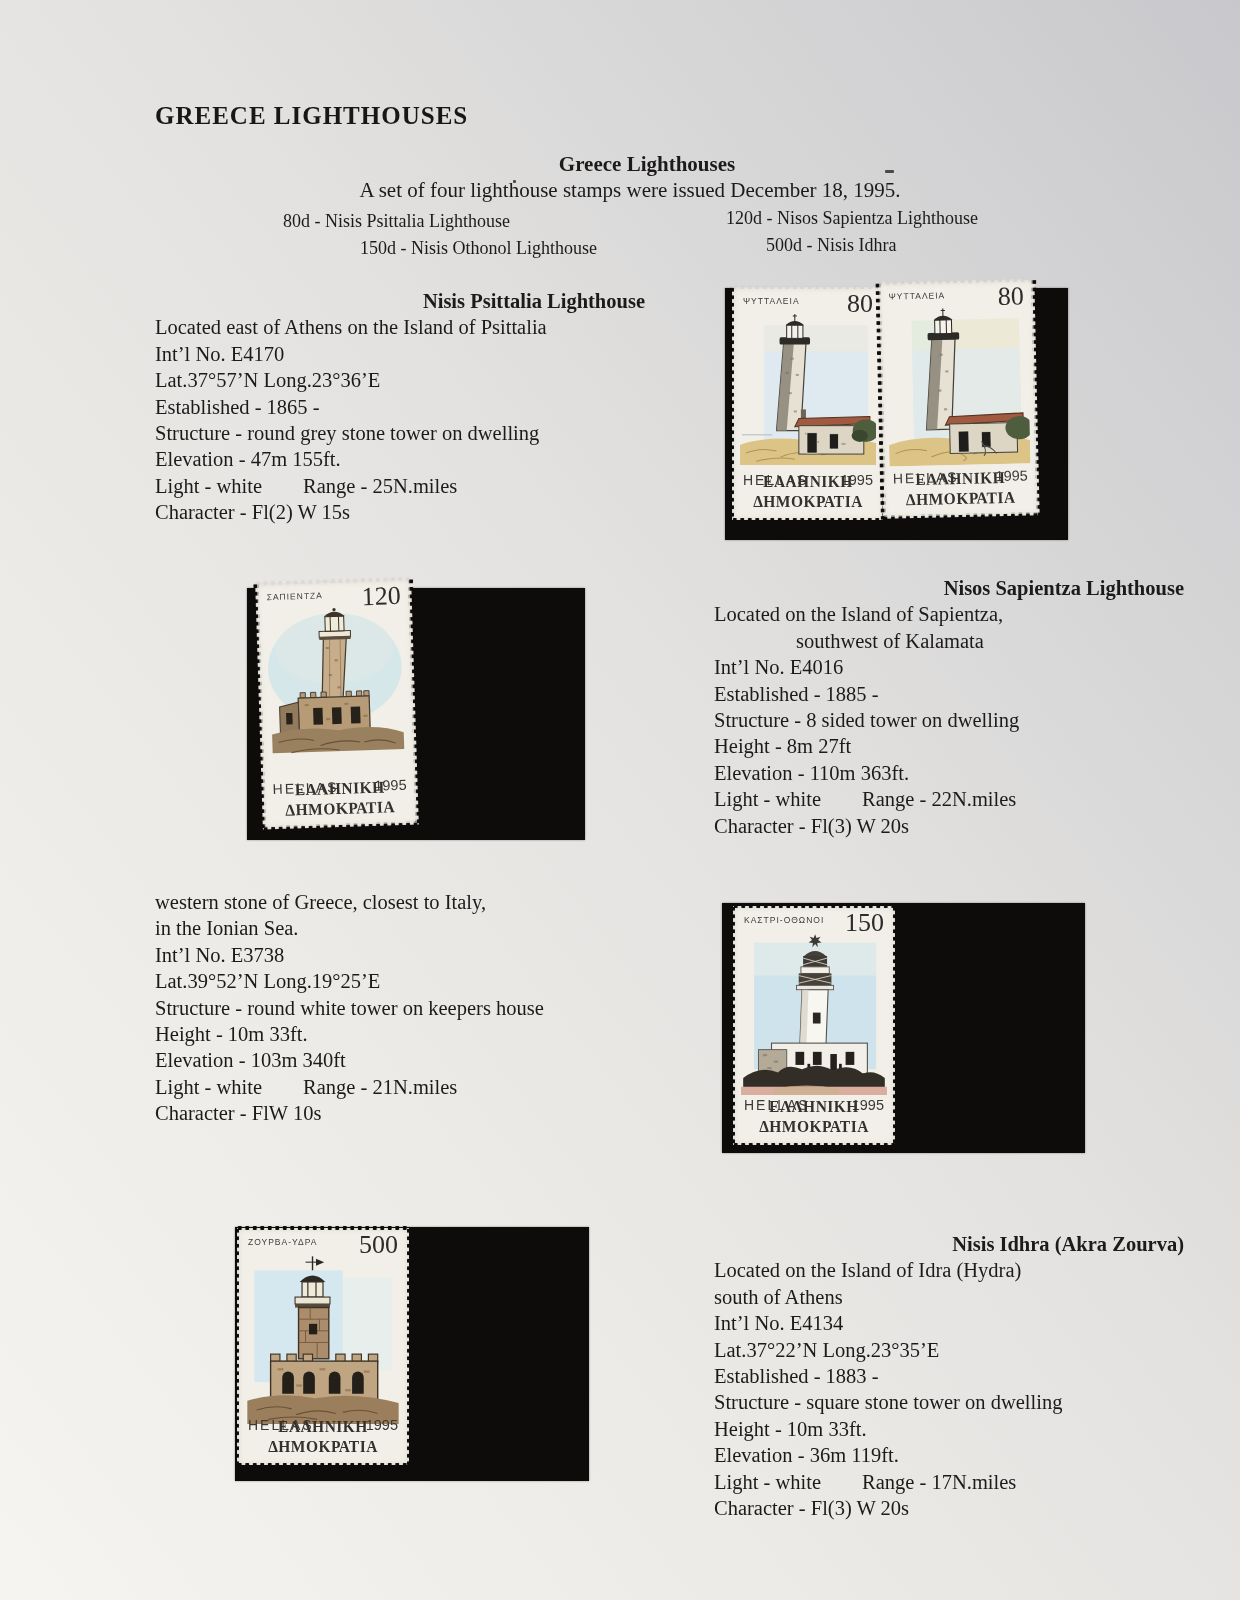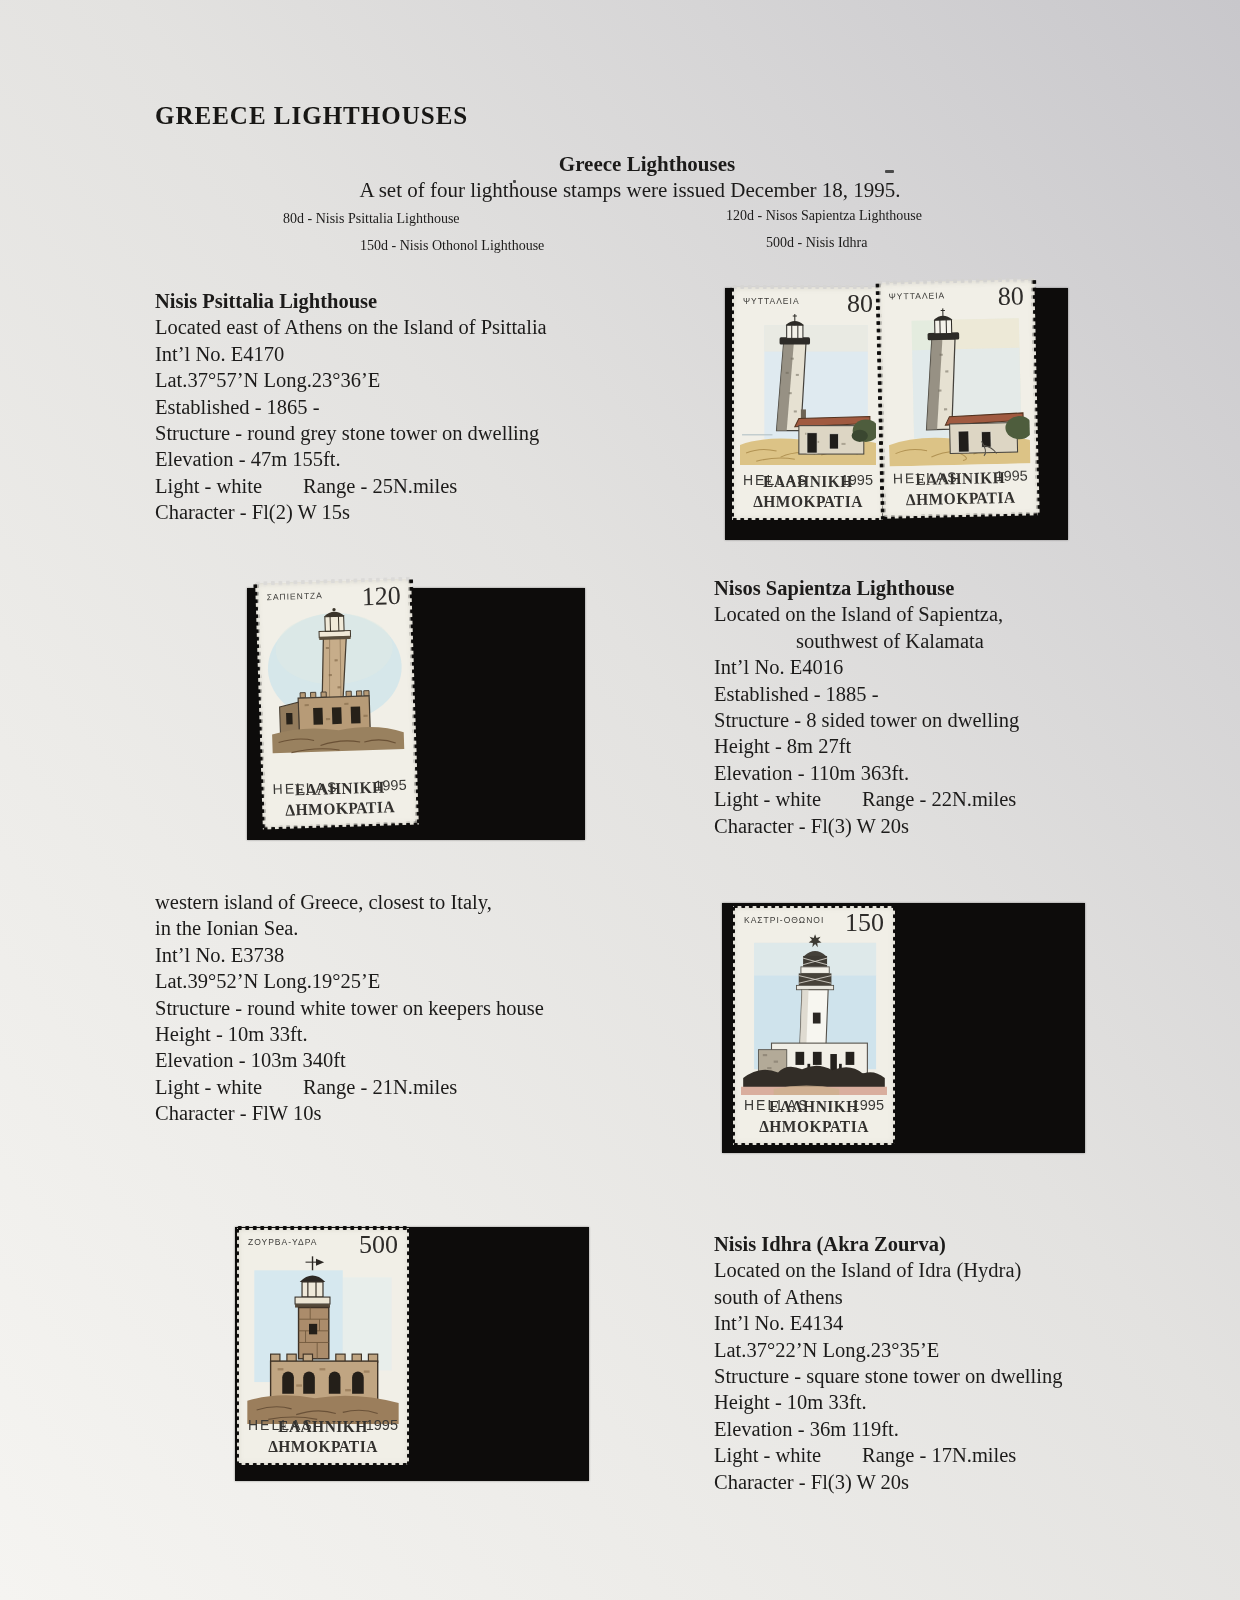--- a/index.html
+++ b/index.html
@@ -6,25 +6,25 @@
   body{
     width:1240px;height:1600px;position:relative;overflow:hidden;
     background:linear-gradient(to top right,#f5f4f1 0%,#ecebe8 30%,#e3e2e0 55%,#d6d5d6 78%,#c8c7cb 100%);
     font-family:"Liberation Serif","DejaVu Serif",serif;color:#1c1b1a;
   }
   .abs{position:absolute;}
   
   .main-title{font-size:25px;font-weight:700;letter-spacing:1px;color:#181715;}
   .hdr-center{transform:translateX(-50%);white-space:nowrap;font-size:21px;}
   .hdr-bold{font-weight:700;}
-  .hdr-item{white-space:nowrap;font-size:14px;}
+  .hdr-item{white-space:nowrap;font-size:18px;}
   .speck{background:#4a4a4a;border-radius:1px;}
   
   .section{line-height:26.4px;font-size:20.5px;}
-  .sec-title{font-weight:700;}
+  .sec-title{font-weight:700;text-align:right;}
   .tline{white-space:pre-wrap;}
   .indent{padding-left:82px;}
   
   .mount{background:#0d0c0b;box-shadow:0 0 2px rgba(0,0,0,.4);}
   .stamp{
     --h:#0d0c0b;
     background:#f1efe7;
     box-shadow:inset 0 0 6px rgba(120,115,100,.25);
   }
   .rot-a{transform:rotate(-1.3deg);}
@@ -83,37 +83,38 @@
   <div class="tline">Int’l No. E4016</div>
   <div class="tline">Established - 1885 -</div>
   <div class="tline">Structure - 8 sided tower on dwelling</div>
   <div class="tline">Height - 8m 27ft</div>
   <div class="tline">Elevation - 110m 363ft.</div>
   <div class="tline">Light - white        Range - 22N.miles</div>
   <div class="tline">Character - Fl(3) W 20s</div>
 </div>
 
 <div class="abs section" style="left:155px;top:889px;width:510px;">
-  <div class="tline">western island of Greece, closest to Italy,</div>
+  <div class="tline">western stone of Greece, closest to Italy,</div>
   <div class="tline">in the Ionian Sea.</div>
   <div class="tline">Int’l No. E3738</div>
   <div class="tline">Lat.39°52’N Long.19°25’E</div>
   <div class="tline">Structure - round white tower on keepers house</div>
   <div class="tline">Height - 10m 33ft.</div>
   <div class="tline">Elevation - 103m 340ft</div>
   <div class="tline">Light - white        Range - 21N.miles</div>
   <div class="tline">Character - FlW 10s</div>
 </div>
 
 <div class="abs section" style="left:714px;top:1231px;width:470px;">
   <div class="sec-title">Nisis Idhra (Akra Zourva)</div>
   <div class="tline">Located on the Island of Idra (Hydra)</div>
   <div class="tline">south of Athens</div>
   <div class="tline">Int’l No. E4134</div>
   <div class="tline">Lat.37°22’N Long.23°35’E</div>
+  <div class="tline">Established - 1883 -</div>
   <div class="tline">Structure - square stone tower on dwelling</div>
   <div class="tline">Height - 10m 33ft.</div>
   <div class="tline">Elevation - 36m 119ft.</div>
   <div class="tline">Light - white        Range - 17N.miles</div>
   <div class="tline">Character - Fl(3) W 20s</div>
 </div>
 
 <div class="abs mount" style="left:725px;top:288px;width:343px;height:252px;"></div>
 <div class="abs mount" style="left:247px;top:588px;width:338px;height:252px;"></div>
 <div class="abs mount" style="left:722px;top:903px;width:363px;height:250px;"></div>

